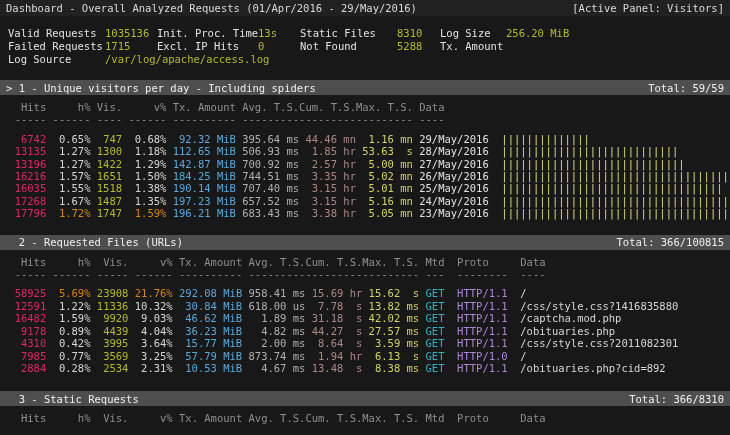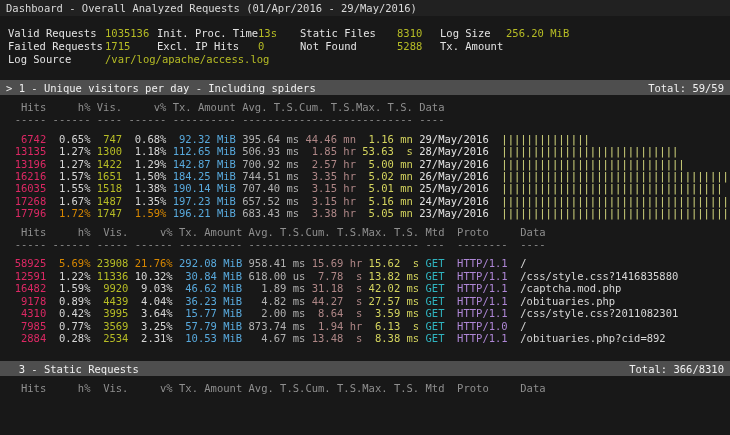--- a/index.html
+++ b/index.html
@@ -46,20 +46,21 @@
   .c-bars{color:#dcdf82}
   .c-mtd{color:#2fb3bf}
   .c-proto{color:#af87d7}
   .c-url{color:#d6d6d6}
 </style>
 </head>
 <body>
 
 <div class="titlebar">
   <span>Dashboard - Overall Analyzed Requests (01/Apr/2016 - 29/May/2016)</span>
+  <span>[Active Panel: Visitors]</span>
 </div>
 
 <div class="summary">
     <div class="srow"><span class="slabel sw0">Valid Requests</span><span class="svalue sw1">1035136</span><span class="slabel sw2">Init. Proc. Time</span><span class="svalue sw3">13s</span><span class="slabel sw4">Static Files</span><span class="svalue sw5">8310</span><span class="slabel sw6">Log Size</span><span class="svalue sw7">256.20 MiB</span></div>
     <div class="srow"><span class="slabel sw0">Failed Requests</span><span class="svalue sw1">1715</span><span class="slabel sw2">Excl. IP Hits</span><span class="svalue sw3">0</span><span class="slabel sw4">Not Found</span><span class="svalue sw5">5288</span><span class="slabel sw6">Tx. Amount</span></div>
     <div class="srow"><span class="slabel sw0">Log Source</span><span class="svalue sw1">/var/log/apache/access.log</span></div>
   </div>
 
 <section>
   <div class="pbar mt1">
@@ -73,20 +74,24 @@
       <div class="trow tdata"><span class="cell c-hits" style="width: 7ch; text-align: right;">13135</span><span class="cell c-pct" style="width: 7ch; text-align: right;">1.27%</span><span class="cell c-vis" style="width: 5ch; text-align: right;">1300</span><span class="cell c-pct" style="width: 7ch; text-align: right;">1.18%</span><span class="cell c-tx" style="width: 11ch; text-align: right;">112.65 MiB</span><span class="cell c-avg" style="width: 10ch; text-align: right;">506.93 ms</span><span class="cell c-cum" style="width: 9ch; text-align: right;">1.85 hr</span><span class="cell c-max" style="width: 9ch; text-align: right;">53.63  s</span><span class="cell c-date" style="width: 12ch; padding-left: 1ch; text-align: left;">28/May/2016</span><span class="cell c-bars" style="width: 40ch; padding-left: 1ch; text-align: left;">||||||||||||||||||||||||||||</span></div>
       <div class="trow tdata"><span class="cell c-hits" style="width: 7ch; text-align: right;">13196</span><span class="cell c-pct" style="width: 7ch; text-align: right;">1.27%</span><span class="cell c-vis" style="width: 5ch; text-align: right;">1422</span><span class="cell c-pct" style="width: 7ch; text-align: right;">1.29%</span><span class="cell c-tx" style="width: 11ch; text-align: right;">142.87 MiB</span><span class="cell c-avg" style="width: 10ch; text-align: right;">700.92 ms</span><span class="cell c-cum" style="width: 9ch; text-align: right;">2.57 hr</span><span class="cell c-max" style="width: 9ch; text-align: right;">5.00 mn</span><span class="cell c-date" style="width: 12ch; padding-left: 1ch; text-align: left;">27/May/2016</span><span class="cell c-bars" style="width: 40ch; padding-left: 1ch; text-align: left;">|||||||||||||||||||||||||||||</span></div>
       <div class="trow tdata"><span class="cell c-hits" style="width: 7ch; text-align: right;">16216</span><span class="cell c-pct" style="width: 7ch; text-align: right;">1.57%</span><span class="cell c-vis" style="width: 5ch; text-align: right;">1651</span><span class="cell c-pct" style="width: 7ch; text-align: right;">1.50%</span><span class="cell c-tx" style="width: 11ch; text-align: right;">184.25 MiB</span><span class="cell c-avg" style="width: 10ch; text-align: right;">744.51 ms</span><span class="cell c-cum" style="width: 9ch; text-align: right;">3.35 hr</span><span class="cell c-max" style="width: 9ch; text-align: right;">5.02 mn</span><span class="cell c-date" style="width: 12ch; padding-left: 1ch; text-align: left;">26/May/2016</span><span class="cell c-bars" style="width: 40ch; padding-left: 1ch; text-align: left;">||||||||||||||||||||||||||||||||||||</span></div>
       <div class="trow tdata"><span class="cell c-hits" style="width: 7ch; text-align: right;">16035</span><span class="cell c-pct" style="width: 7ch; text-align: right;">1.55%</span><span class="cell c-vis" style="width: 5ch; text-align: right;">1518</span><span class="cell c-pct" style="width: 7ch; text-align: right;">1.38%</span><span class="cell c-tx" style="width: 11ch; text-align: right;">190.14 MiB</span><span class="cell c-avg" style="width: 10ch; text-align: right;">707.40 ms</span><span class="cell c-cum" style="width: 9ch; text-align: right;">3.15 hr</span><span class="cell c-max" style="width: 9ch; text-align: right;">5.01 mn</span><span class="cell c-date" style="width: 12ch; padding-left: 1ch; text-align: left;">25/May/2016</span><span class="cell c-bars" style="width: 40ch; padding-left: 1ch; text-align: left;">|||||||||||||||||||||||||||||||||||</span></div>
       <div class="trow tdata"><span class="cell c-hits" style="width: 7ch; text-align: right;">17268</span><span class="cell c-pct" style="width: 7ch; text-align: right;">1.67%</span><span class="cell c-vis" style="width: 5ch; text-align: right;">1487</span><span class="cell c-pct" style="width: 7ch; text-align: right;">1.35%</span><span class="cell c-tx" style="width: 11ch; text-align: right;">197.23 MiB</span><span class="cell c-avg" style="width: 10ch; text-align: right;">657.52 ms</span><span class="cell c-cum" style="width: 9ch; text-align: right;">3.15 hr</span><span class="cell c-max" style="width: 9ch; text-align: right;">5.16 mn</span><span class="cell c-date" style="width: 12ch; padding-left: 1ch; text-align: left;">24/May/2016</span><span class="cell c-bars" style="width: 40ch; padding-left: 1ch; text-align: left;">||||||||||||||||||||||||||||||||||||||</span></div>
       <div class="trow tdata"><span class="cell c-hits" style="width: 7ch; text-align: right;">17796</span><span class="cell c-pct hot" style="width: 7ch; text-align: right;">1.72%</span><span class="cell c-vis" style="width: 5ch; text-align: right;">1747</span><span class="cell c-pct hot" style="width: 7ch; text-align: right;">1.59%</span><span class="cell c-tx" style="width: 11ch; text-align: right;">196.21 MiB</span><span class="cell c-avg" style="width: 10ch; text-align: right;">683.43 ms</span><span class="cell c-cum" style="width: 9ch; text-align: right;">3.38 hr</span><span class="cell c-max" style="width: 9ch; text-align: right;">5.05 mn</span><span class="cell c-date" style="width: 12ch; padding-left: 1ch; text-align: left;">23/May/2016</span><span class="cell c-bars" style="width: 40ch; padding-left: 1ch; text-align: left;">|||||||||||||||||||||||||||||||||||||||</span></div>
     </div>
 </section>
 
 <section>
+  <div class="pbar mt2">
+    <span>  2 - Requested Files (URLs)</span>
+    <span>Total: 366/100815</span>
+  </div>
   <div class="table">
       <div class="trow thead"><span class="cell c-hits" style="width: 7ch; text-align: right;">Hits</span><span class="cell c-pct" style="width: 7ch; text-align: right;">h%</span><span class="cell c-vis" style="width: 6ch; text-align: right;">Vis.</span><span class="cell c-pct" style="width: 7ch; text-align: right;">v%</span><span class="cell c-tx" style="width: 11ch; text-align: right;">Tx. Amount</span><span class="cell c-avg" style="width: 10ch; text-align: right;">Avg. T.S.</span><span class="cell c-cum" style="width: 9ch; text-align: right;">Cum. T.S.</span><span class="cell c-max" style="width: 9ch; text-align: right;">Max. T.S.</span><span class="cell c-mtd" style="width: 4ch; padding-left: 1ch; text-align: left;">Mtd</span><span class="cell c-proto" style="width: 9ch; padding-left: 1ch; text-align: left;">Proto</span><span class="cell c-url" style="padding-left: 1ch; text-align: left;">Data</span></div>
       <div class="trow tdash"><span class="cell c-hits" style="width: 7ch; text-align: right;">-----</span><span class="cell c-pct" style="width: 7ch; text-align: right;">------</span><span class="cell c-vis" style="width: 6ch; text-align: right;">-----</span><span class="cell c-pct" style="width: 7ch; text-align: right;">------</span><span class="cell c-tx" style="width: 11ch; text-align: right;">----------</span><span class="cell c-avg" style="width: 10ch; text-align: right;">---------</span><span class="cell c-cum" style="width: 9ch; text-align: right;">---------</span><span class="cell c-max" style="width: 9ch; text-align: right;">---------</span><span class="cell c-mtd" style="width: 4ch; padding-left: 1ch; text-align: left;">---</span><span class="cell c-proto" style="width: 9ch; padding-left: 1ch; text-align: left;">--------</span><span class="cell c-url" style="padding-left: 1ch; text-align: left;">----</span></div>
       <div class="trow tdata"><span class="cell c-hits" style="width: 7ch; text-align: right;">58925</span><span class="cell c-pct hot" style="width: 7ch; text-align: right;">5.69%</span><span class="cell c-vis" style="width: 6ch; text-align: right;">23908</span><span class="cell c-pct hot" style="width: 7ch; text-align: right;">21.76%</span><span class="cell c-tx" style="width: 11ch; text-align: right;">292.08 MiB</span><span class="cell c-avg" style="width: 10ch; text-align: right;">958.41 ms</span><span class="cell c-cum" style="width: 9ch; text-align: right;">15.69 hr</span><span class="cell c-max" style="width: 9ch; text-align: right;">15.62  s</span><span class="cell c-mtd" style="width: 4ch; padding-left: 1ch; text-align: left;">GET</span><span class="cell c-proto" style="width: 9ch; padding-left: 1ch; text-align: left;">HTTP/1.1</span><span class="cell c-url" style="padding-left: 1ch; text-align: left;">/</span></div>
       <div class="trow tdata"><span class="cell c-hits" style="width: 7ch; text-align: right;">12591</span><span class="cell c-pct" style="width: 7ch; text-align: right;">1.22%</span><span class="cell c-vis" style="width: 6ch; text-align: right;">11336</span><span class="cell c-pct" style="width: 7ch; text-align: right;">10.32%</span><span class="cell c-tx" style="width: 11ch; text-align: right;">30.84 MiB</span><span class="cell c-avg" style="width: 10ch; text-align: right;">618.00 us</span><span class="cell c-cum" style="width: 9ch; text-align: right;">7.78  s</span><span class="cell c-max" style="width: 9ch; text-align: right;">13.82 ms</span><span class="cell c-mtd" style="width: 4ch; padding-left: 1ch; text-align: left;">GET</span><span class="cell c-proto" style="width: 9ch; padding-left: 1ch; text-align: left;">HTTP/1.1</span><span class="cell c-url" style="padding-left: 1ch; text-align: left;">/css/style.css?1416835880</span></div>
       <div class="trow tdata"><span class="cell c-hits" style="width: 7ch; text-align: right;">16482</span><span class="cell c-pct" style="width: 7ch; text-align: right;">1.59%</span><span class="cell c-vis" style="width: 6ch; text-align: right;">9920</span><span class="cell c-pct" style="width: 7ch; text-align: right;">9.03%</span><span class="cell c-tx" style="width: 11ch; text-align: right;">46.62 MiB</span><span class="cell c-avg" style="width: 10ch; text-align: right;">1.89 ms</span><span class="cell c-cum" style="width: 9ch; text-align: right;">31.18  s</span><span class="cell c-max" style="width: 9ch; text-align: right;">42.02 ms</span><span class="cell c-mtd" style="width: 4ch; padding-left: 1ch; text-align: left;">GET</span><span class="cell c-proto" style="width: 9ch; padding-left: 1ch; text-align: left;">HTTP/1.1</span><span class="cell c-url" style="padding-left: 1ch; text-align: left;">/captcha.mod.php</span></div>
       <div class="trow tdata"><span class="cell c-hits" style="width: 7ch; text-align: right;">9178</span><span class="cell c-pct" style="width: 7ch; text-align: right;">0.89%</span><span class="cell c-vis" style="width: 6ch; text-align: right;">4439</span><span class="cell c-pct" style="width: 7ch; text-align: right;">4.04%</span><span class="cell c-tx" style="width: 11ch; text-align: right;">36.23 MiB</span><span class="cell c-avg" style="width: 10ch; text-align: right;">4.82 ms</span><span class="cell c-cum" style="width: 9ch; text-align: right;">44.27  s</span><span class="cell c-max" style="width: 9ch; text-align: right;">27.57 ms</span><span class="cell c-mtd" style="width: 4ch; padding-left: 1ch; text-align: left;">GET</span><span class="cell c-proto" style="width: 9ch; padding-left: 1ch; text-align: left;">HTTP/1.1</span><span class="cell c-url" style="padding-left: 1ch; text-align: left;">/obituaries.php</span></div>
       <div class="trow tdata"><span class="cell c-hits" style="width: 7ch; text-align: right;">4310</span><span class="cell c-pct" style="width: 7ch; text-align: right;">0.42%</span><span class="cell c-vis" style="width: 6ch; text-align: right;">3995</span><span class="cell c-pct" style="width: 7ch; text-align: right;">3.64%</span><span class="cell c-tx" style="width: 11ch; text-align: right;">15.77 MiB</span><span class="cell c-avg" style="width: 10ch; text-align: right;">2.00 ms</span><span class="cell c-cum" style="width: 9ch; text-align: right;">8.64  s</span><span class="cell c-max" style="width: 9ch; text-align: right;">3.59 ms</span><span class="cell c-mtd" style="width: 4ch; padding-left: 1ch; text-align: left;">GET</span><span class="cell c-proto" style="width: 9ch; padding-left: 1ch; text-align: left;">HTTP/1.1</span><span class="cell c-url" style="padding-left: 1ch; text-align: left;">/css/style.css?2011082301</span></div>
       <div class="trow tdata"><span class="cell c-hits" style="width: 7ch; text-align: right;">7985</span><span class="cell c-pct" style="width: 7ch; text-align: right;">0.77%</span><span class="cell c-vis" style="width: 6ch; text-align: right;">3569</span><span class="cell c-pct" style="width: 7ch; text-align: right;">3.25%</span><span class="cell c-tx" style="width: 11ch; text-align: right;">57.79 MiB</span><span class="cell c-avg" style="width: 10ch; text-align: right;">873.74 ms</span><span class="cell c-cum" style="width: 9ch; text-align: right;">1.94 hr</span><span class="cell c-max" style="width: 9ch; text-align: right;">6.13  s</span><span class="cell c-mtd" style="width: 4ch; padding-left: 1ch; text-align: left;">GET</span><span class="cell c-proto" style="width: 9ch; padding-left: 1ch; text-align: left;">HTTP/1.0</span><span class="cell c-url" style="padding-left: 1ch; text-align: left;">/</span></div>
       <div class="trow tdata"><span class="cell c-hits" style="width: 7ch; text-align: right;">2884</span><span class="cell c-pct" style="width: 7ch; text-align: right;">0.28%</span><span class="cell c-vis" style="width: 6ch; text-align: right;">2534</span><span class="cell c-pct" style="width: 7ch; text-align: right;">2.31%</span><span class="cell c-tx" style="width: 11ch; text-align: right;">10.53 MiB</span><span class="cell c-avg" style="width: 10ch; text-align: right;">4.67 ms</span><span class="cell c-cum" style="width: 9ch; text-align: right;">13.48  s</span><span class="cell c-max" style="width: 9ch; text-align: right;">8.38 ms</span><span class="cell c-mtd" style="width: 4ch; padding-left: 1ch; text-align: left;">GET</span><span class="cell c-proto" style="width: 9ch; padding-left: 1ch; text-align: left;">HTTP/1.1</span><span class="cell c-url" style="padding-left: 1ch; text-align: left;">/obituaries.php?cid=892</span></div>

